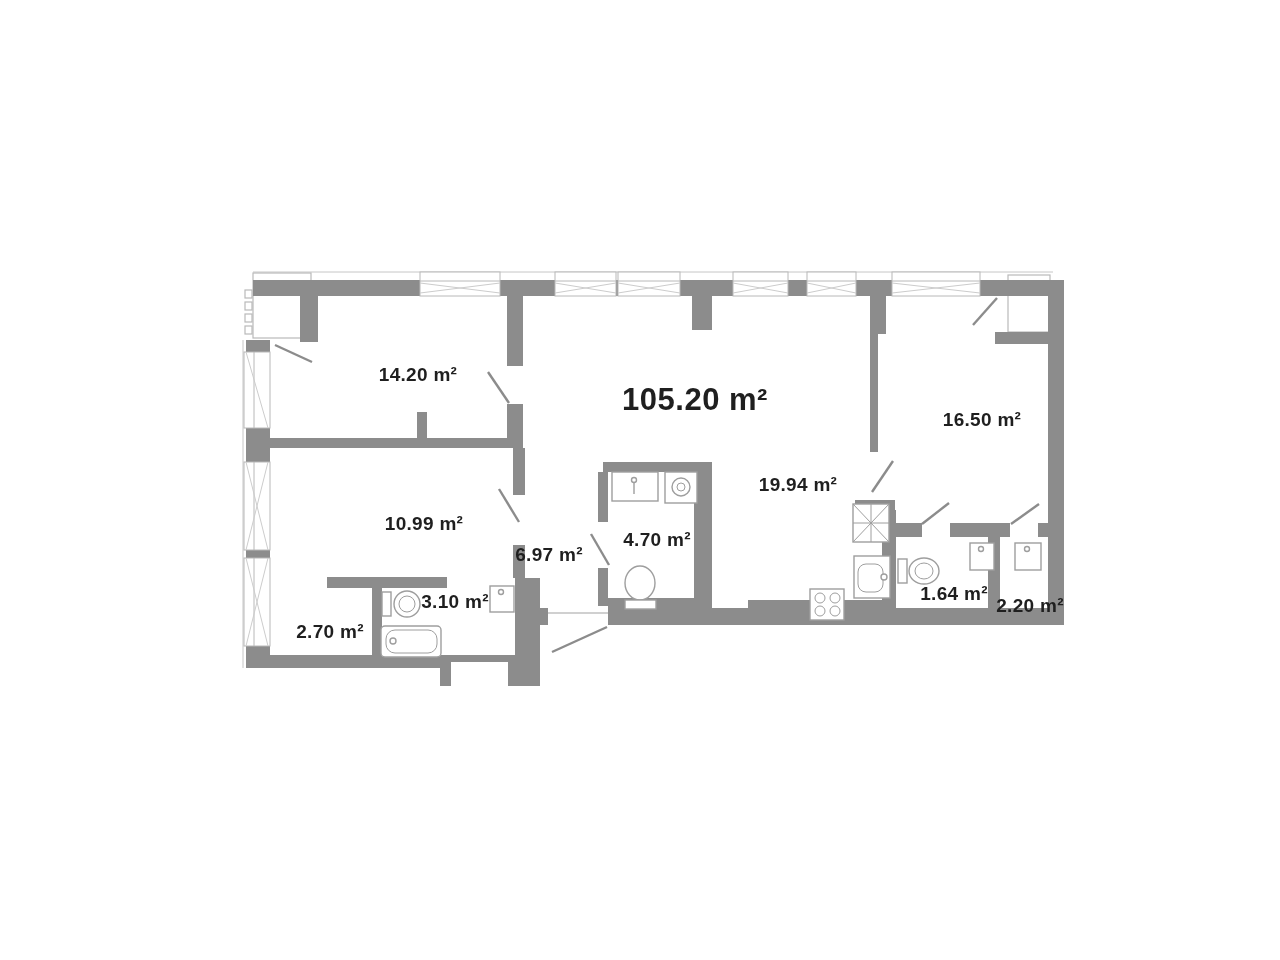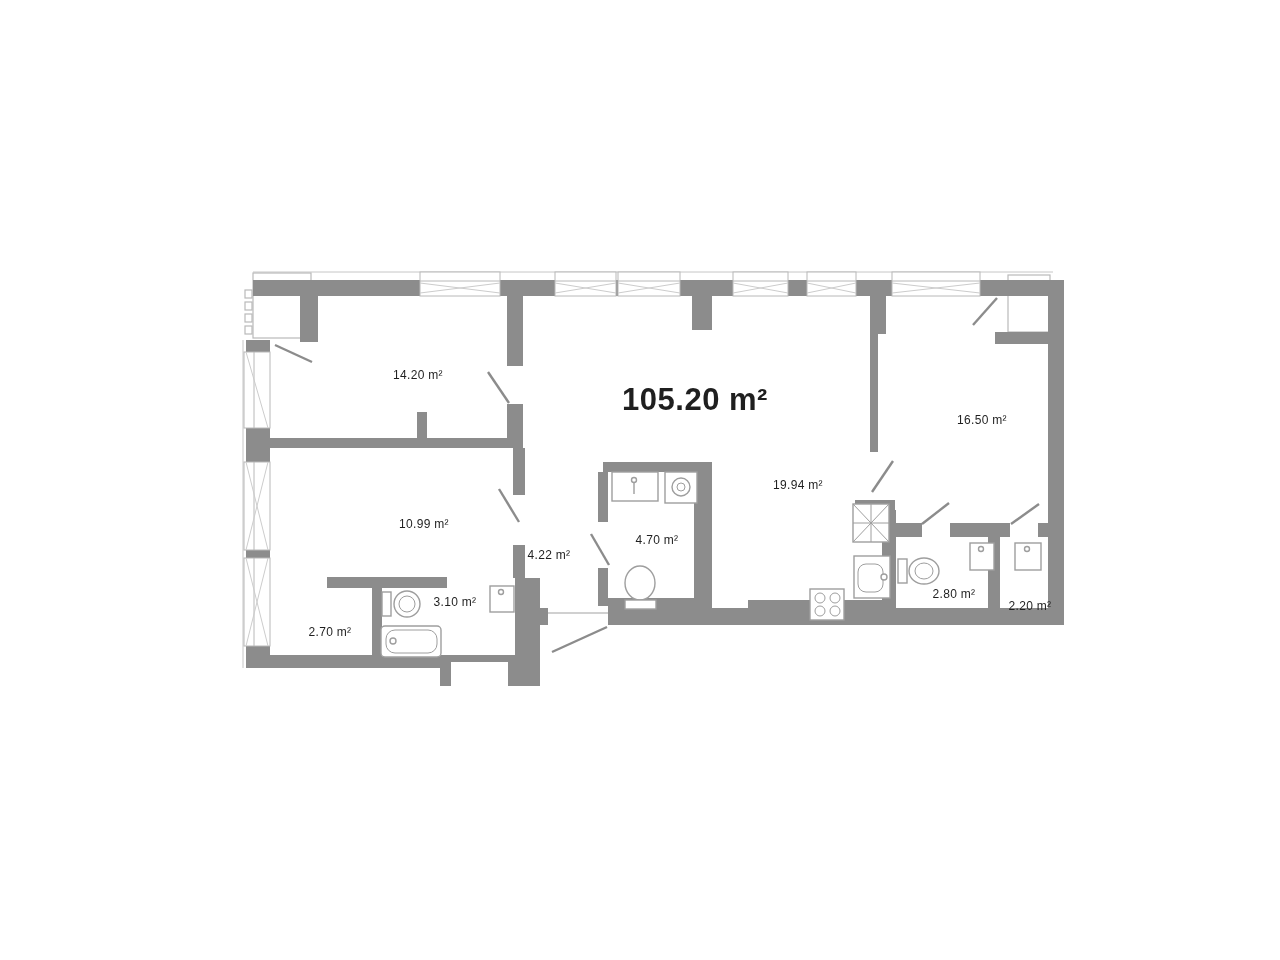--- a/index.html
+++ b/index.html
@@ -1,18 +1,18 @@
 <!DOCTYPE html>
 <html><head>
 <meta charset="utf-8">
 <style>
   html,body{margin:0;padding:0;background:#ffffff;}
   .canvas{position:relative;width:1280px;height:690px;background:#ffffff;overflow:hidden;
           font-family:"Liberation Sans",sans-serif;margin-left:20px;}
-  .lbl{position:absolute;transform:translate(-50%,-50%);font-size:12px;font-weight:400;
+  .lbl{position:absolute;transform:translate(-50%,-50%);font-size:19px;font-weight:700;
        color:#1f1f1f;white-space:nowrap;letter-spacing:.3px;}
   .lbl.title{font-size:31px;font-weight:700;letter-spacing:.5px;}
   svg{position:absolute;left:0;top:0;}
 </style>
 </head>
 <body>
 
 <div class="canvas">
 
 <svg width="1280" height="960" viewBox="0 0 1280 960">
@@ -223,20 +223,20 @@
       <circle cx="1007" cy="549" r="2.5"></circle>
     </g>
   </g>
 </svg>
 
 <div class="lbl title" style="left:675px;top:400px">105.20 m²</div>
 <div class="lbl" style="left:398px;top:375px">14.20 m²</div>
 <div class="lbl" style="left:962px;top:420px">16.50 m²</div>
 <div class="lbl" style="left:778px;top:485px">19.94 m²</div>
 <div class="lbl" style="left:404px;top:524px">10.99 m²</div>
-<div class="lbl" style="left:529px;top:555px">4.22 m²</div>
+<div class="lbl" style="left:529px;top:555px">6.97 m²</div>
 <div class="lbl" style="left:637px;top:540px">4.70 m²</div>
 <div class="lbl" style="left:310px;top:632px">2.70 m²</div>
 <div class="lbl" style="left:435px;top:602px">3.10 m²</div>
-<div class="lbl" style="left:934px;top:594px">2.80 m²</div>
+<div class="lbl" style="left:934px;top:594px">1.64 m²</div>
 <div class="lbl" style="left:1010px;top:606px">2.20 m²</div>
 
 </div>
 
 </body></html>

